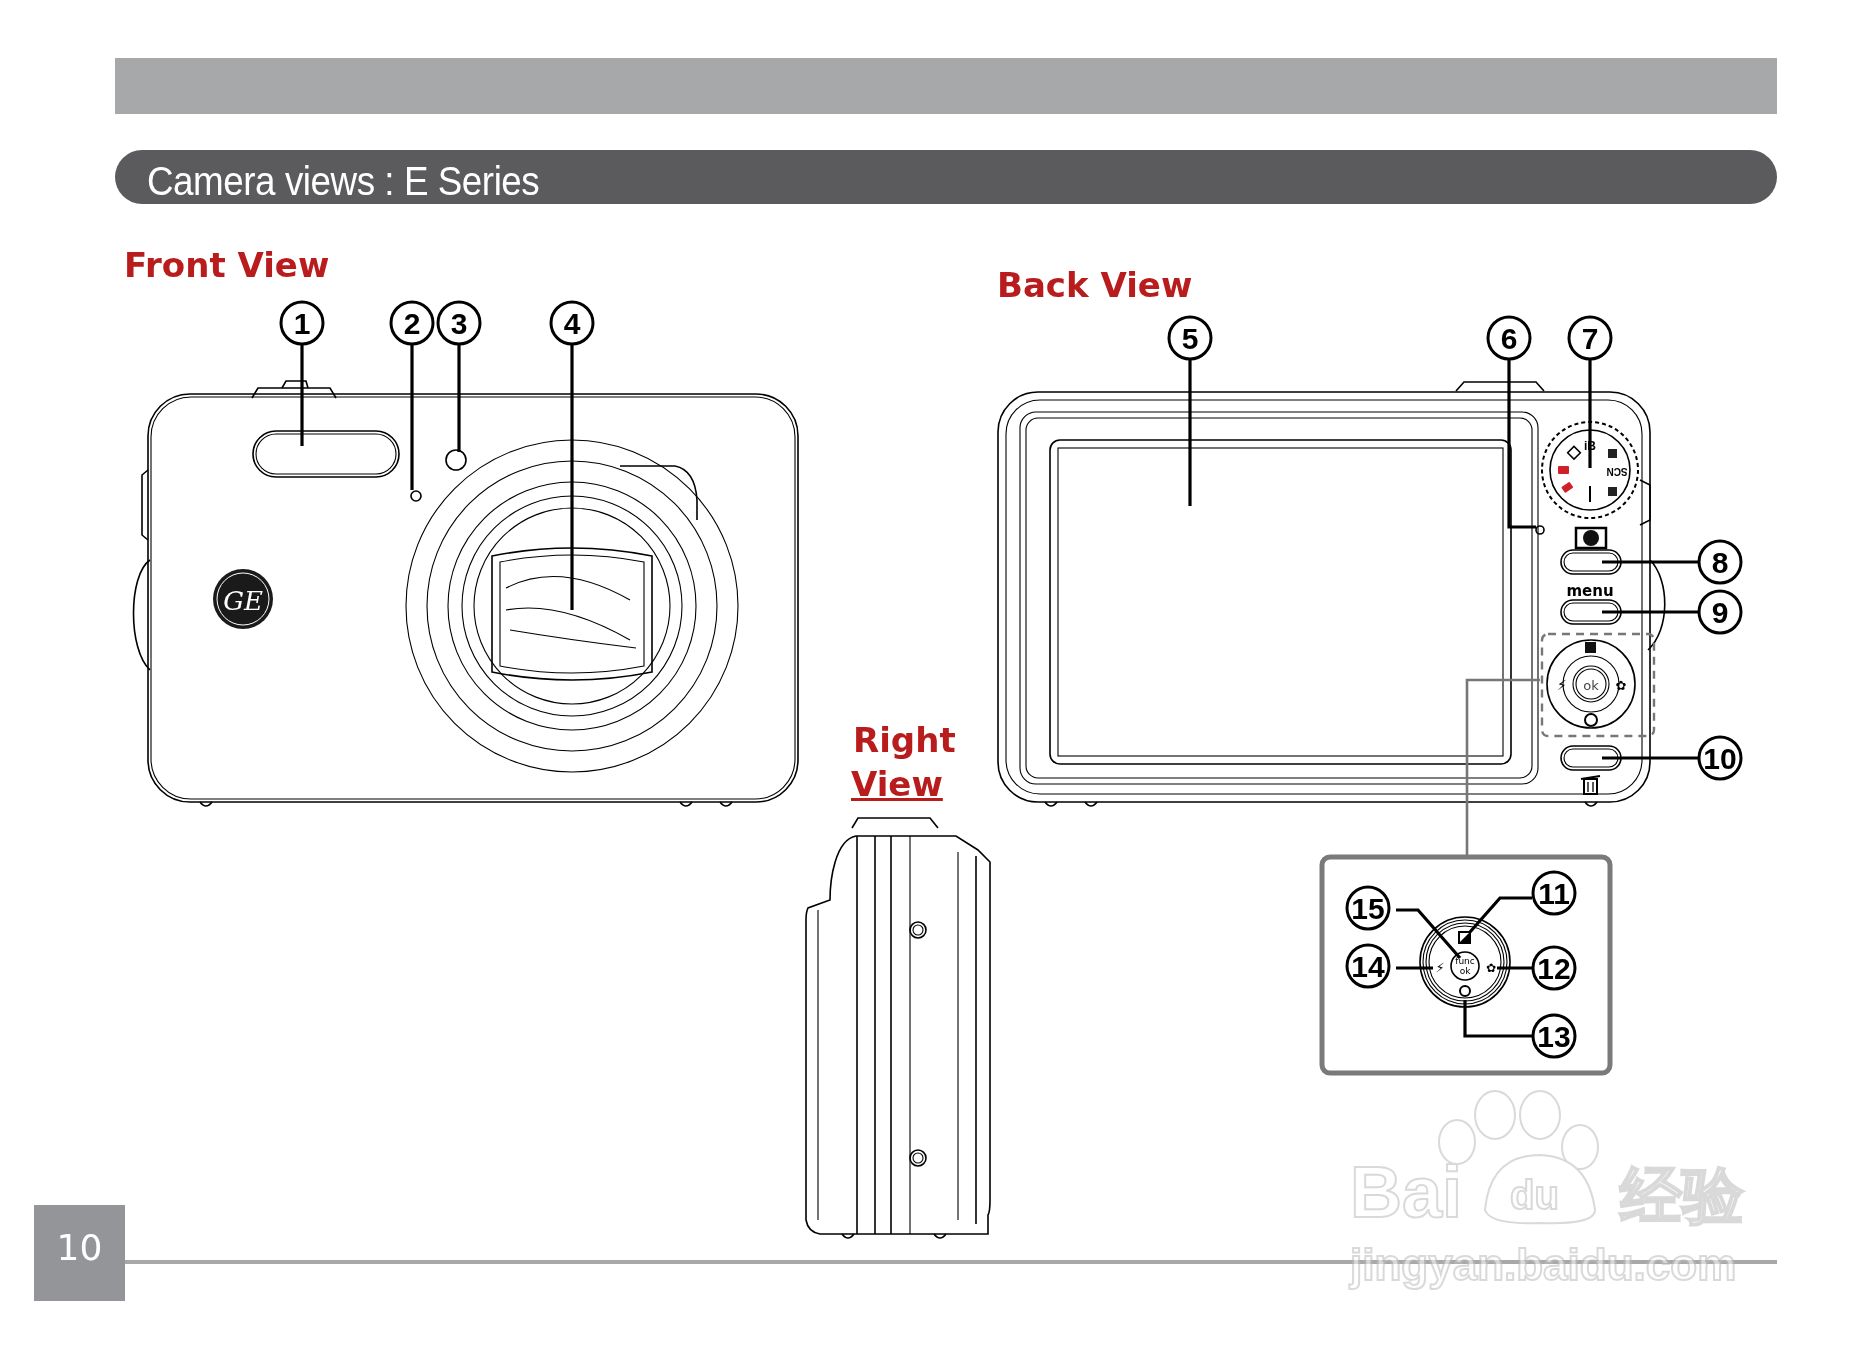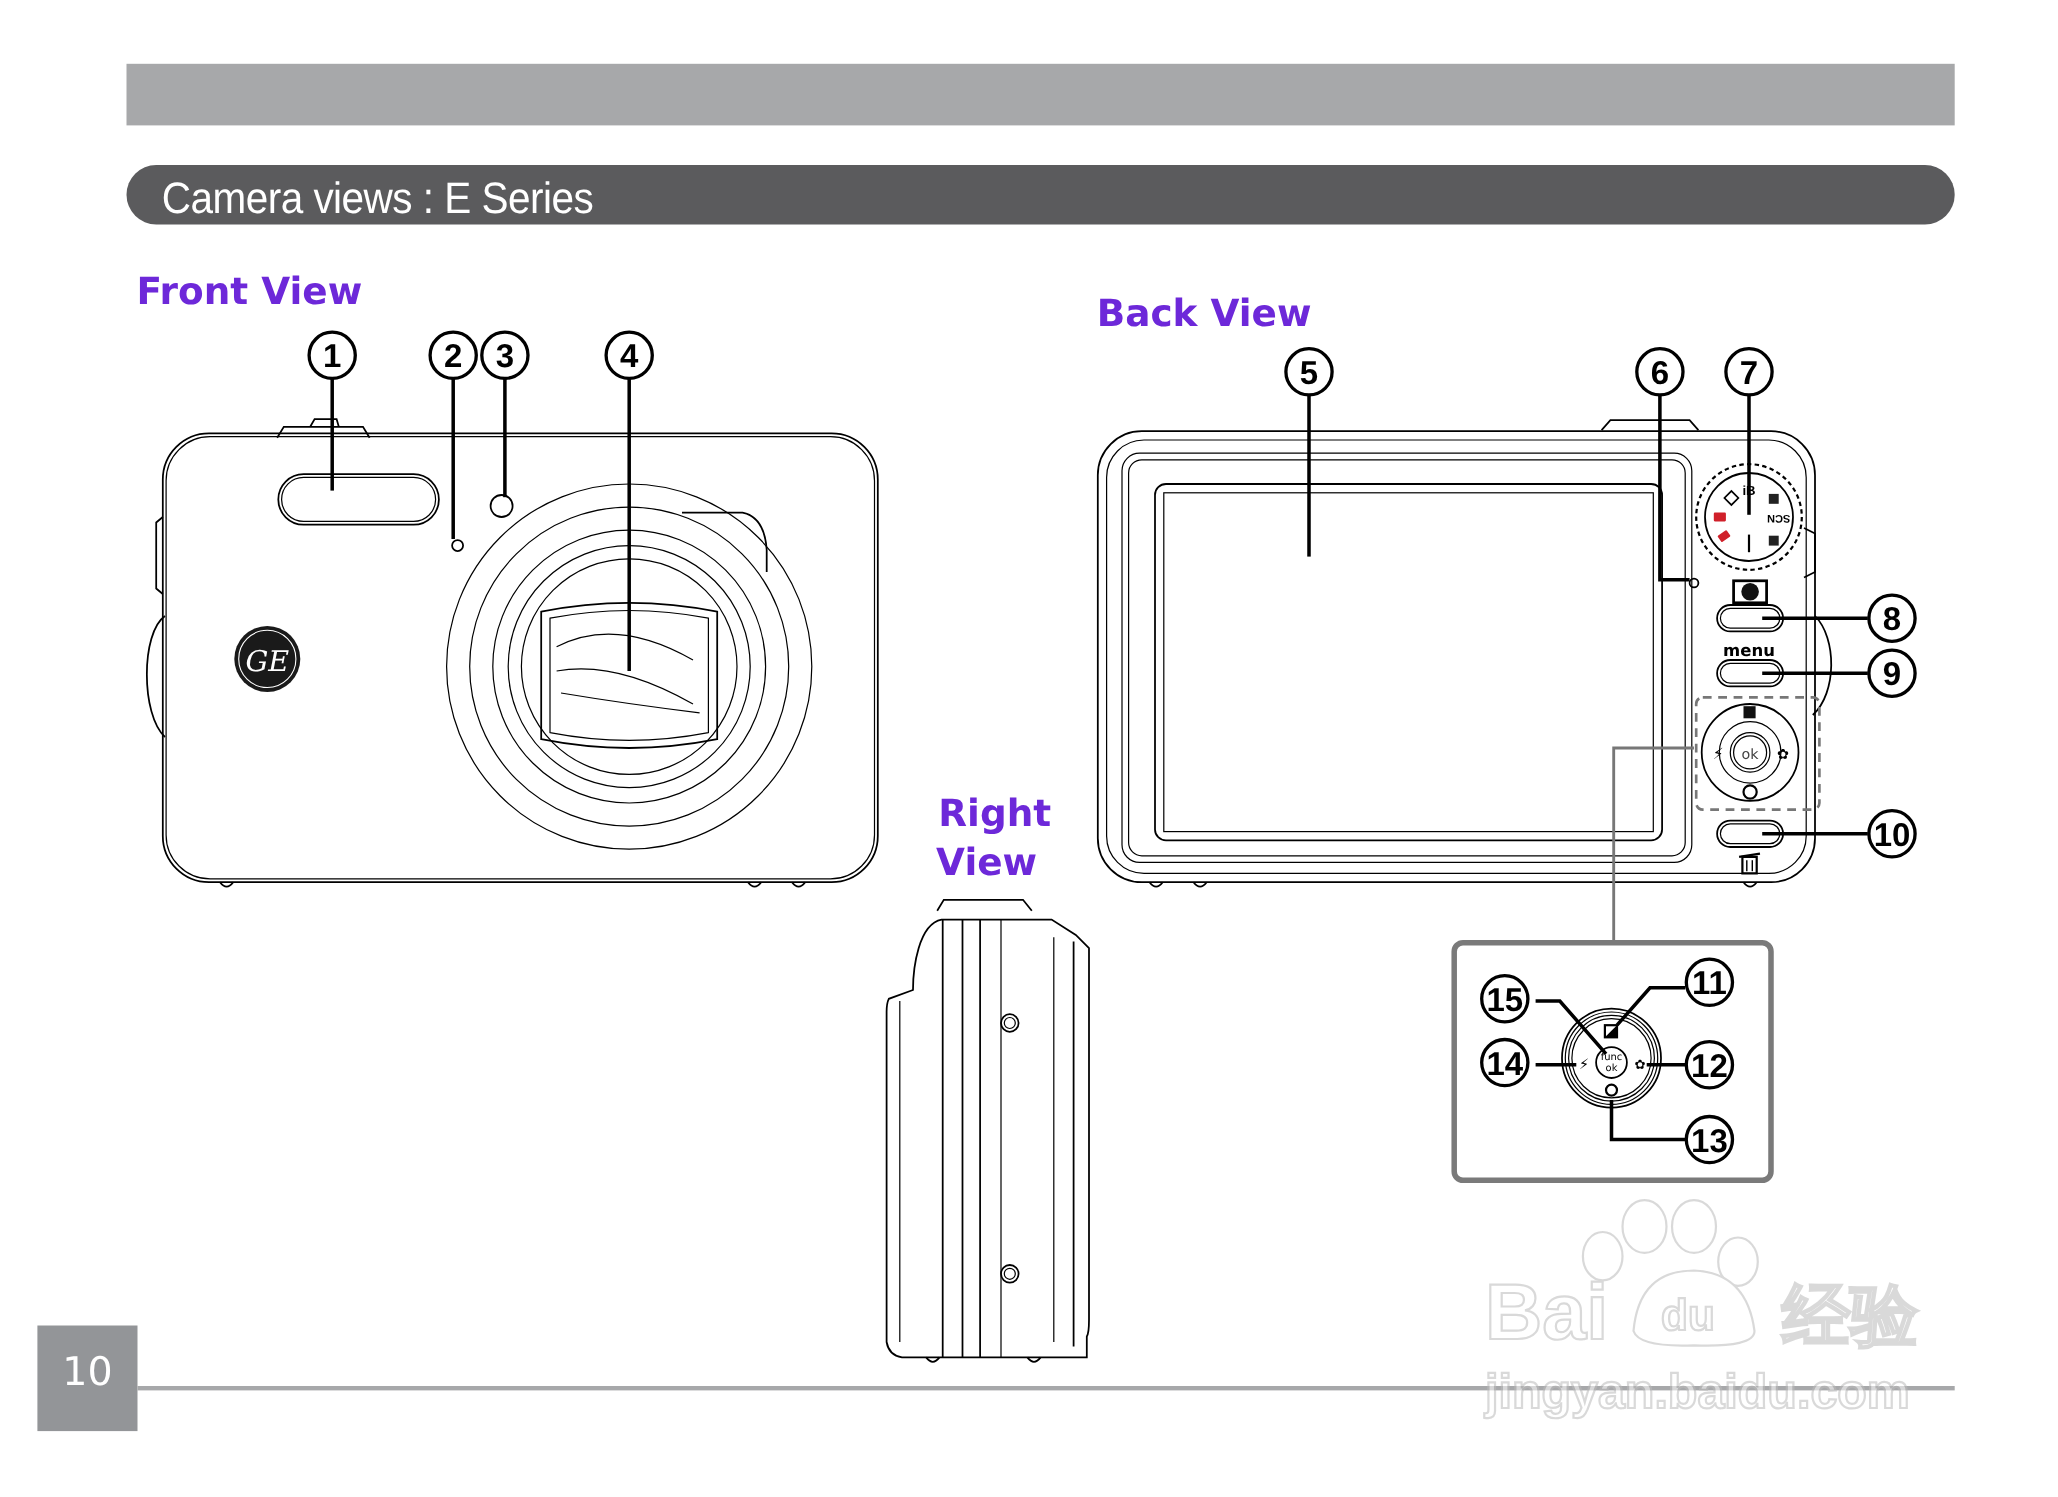--- a/index.html
+++ b/index.html
@@ -4,21 +4,21 @@
 <style>
   html, body { margin:0; padding:0; background:#ffffff; }
   body { width:1871px; height:1361px; position:relative; overflow:hidden;
          font-family:"DejaVu Sans", sans-serif; color:#000; }
   .topbar { position:absolute; left:115px; top:58px; width:1662px; height:56px; background:#a7a8aa; }
   .title-pill { position:absolute; left:115px; top:150px; width:1662px; height:54px;
                 background:#5b5b5d; border-radius:34px; }
   .title-pill span { position:absolute; left:32px; top:9px; color:#fff; font-size:40px;
                      font-family:"Liberation Sans Narrow","Liberation Sans", sans-serif; letter-spacing:-0.5px;
                      transform:scaleX(0.92); transform-origin:left center; }
-  .view-label { position:absolute; font-size:34px; font-weight:bold; color:#6d28d9;
+  .view-label { position:absolute; font-size:34px; font-weight:bold; color:#b91c1c;
                 font-family:"DejaVu Sans", sans-serif; letter-spacing:0px; line-height:44px; }
   .page-box { position:absolute; left:34px; top:1205px; width:91px; height:96px; background:#939598; }
   .page-box span { position:absolute; left:0; right:0; top:22px; text-align:center; color:#fff; font-size:36px;
                    font-family:"DejaVu Sans", sans-serif; }
   .page-line { position:absolute; left:125px; top:1260px; width:1652px; height:4px; background:#a7a8aa; }
   svg.diagram { position:absolute; left:0; top:0; width:1871px; height:1361px; }
   .callout-circle { fill:#fff; stroke:#000; stroke-width:3; }
   .callout-text { font-family:"Liberation Sans", sans-serif; font-weight:bold; font-size:30px; text-anchor:middle; }
   .thin { fill:none; stroke:#000; stroke-width:1.6; }
   .thinner { fill:none; stroke:#000; stroke-width:1.1; }
@@ -32,21 +32,21 @@
 
 <div class="topbar"></div>
 
 <div class="title-pill">
   <span>Camera views : E Series</span>
 </div>
 
 <div class="view-label" style="left:124px; top:243px;">Front View</div>
 <div class="view-label" style="left:997px; top:243px;margin-top:20px;">Back View</div>
 <div class="view-label" style="left:853px; top:718px;">Right</div>
-<div class="view-label" style="left:851px; top:762px;">View</div>
+<div class="view-label" style="left:851px; top:762px;text-decoration:underline;">View</div>
 
 <svg class="diagram" viewBox="0 0 1871 1361">
 
   <g>
 
     <path class="thin" d="M252 398 L258 388 L330 388 L336 398"></path>
     <path class="thin" d="M282 388 L286 381 L306 381 L308 388"></path>
 
     <rect class="thin" x="148" y="394" width="650" height="408" rx="42"></rect>
     <rect class="thinner" x="151" y="397" width="644" height="402" rx="40"></rect>

